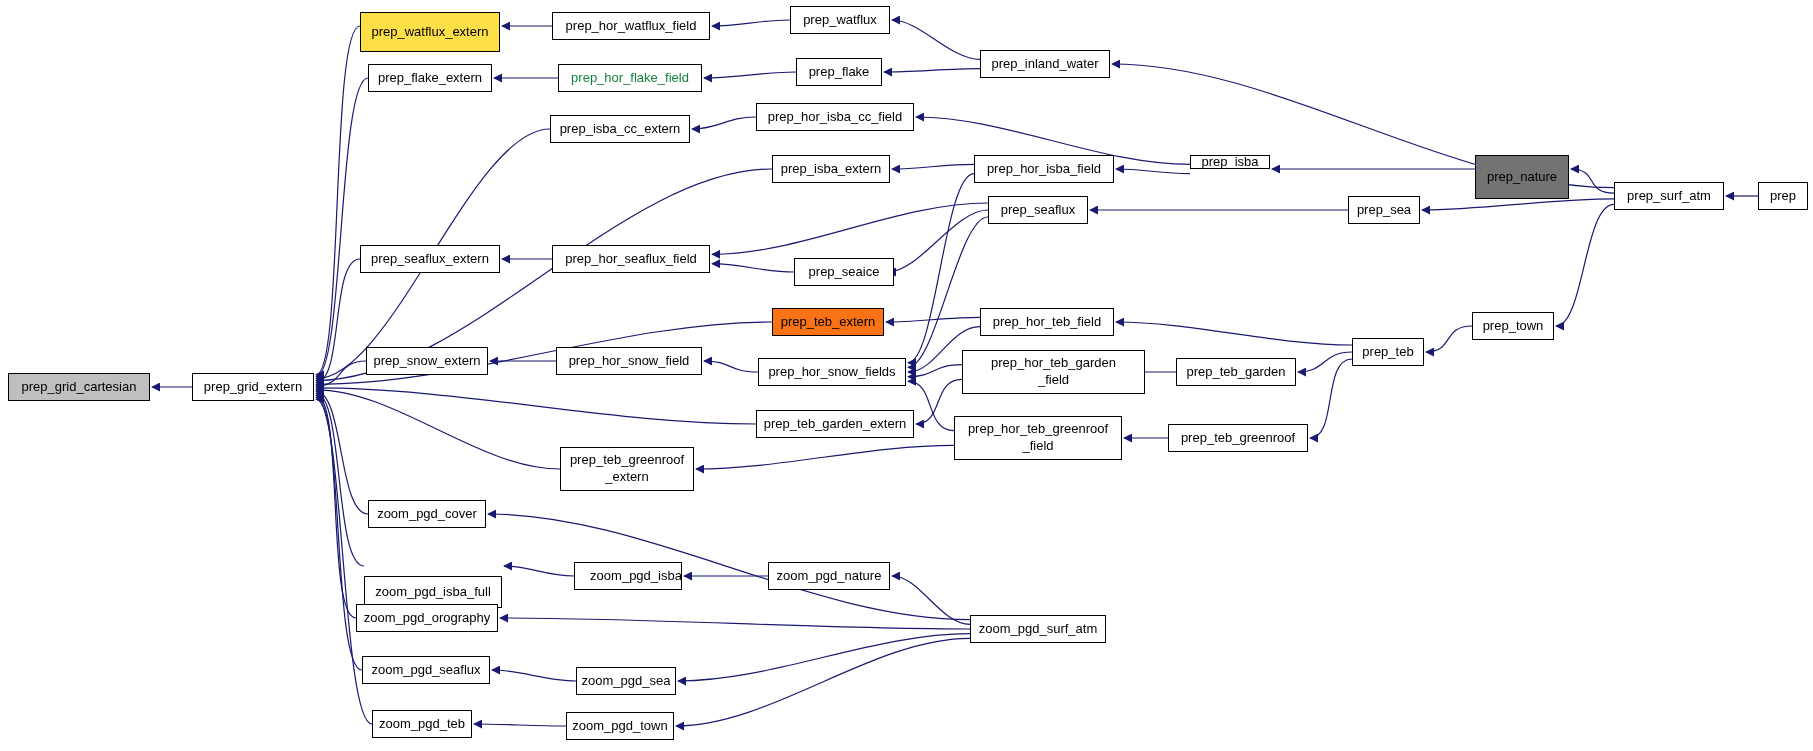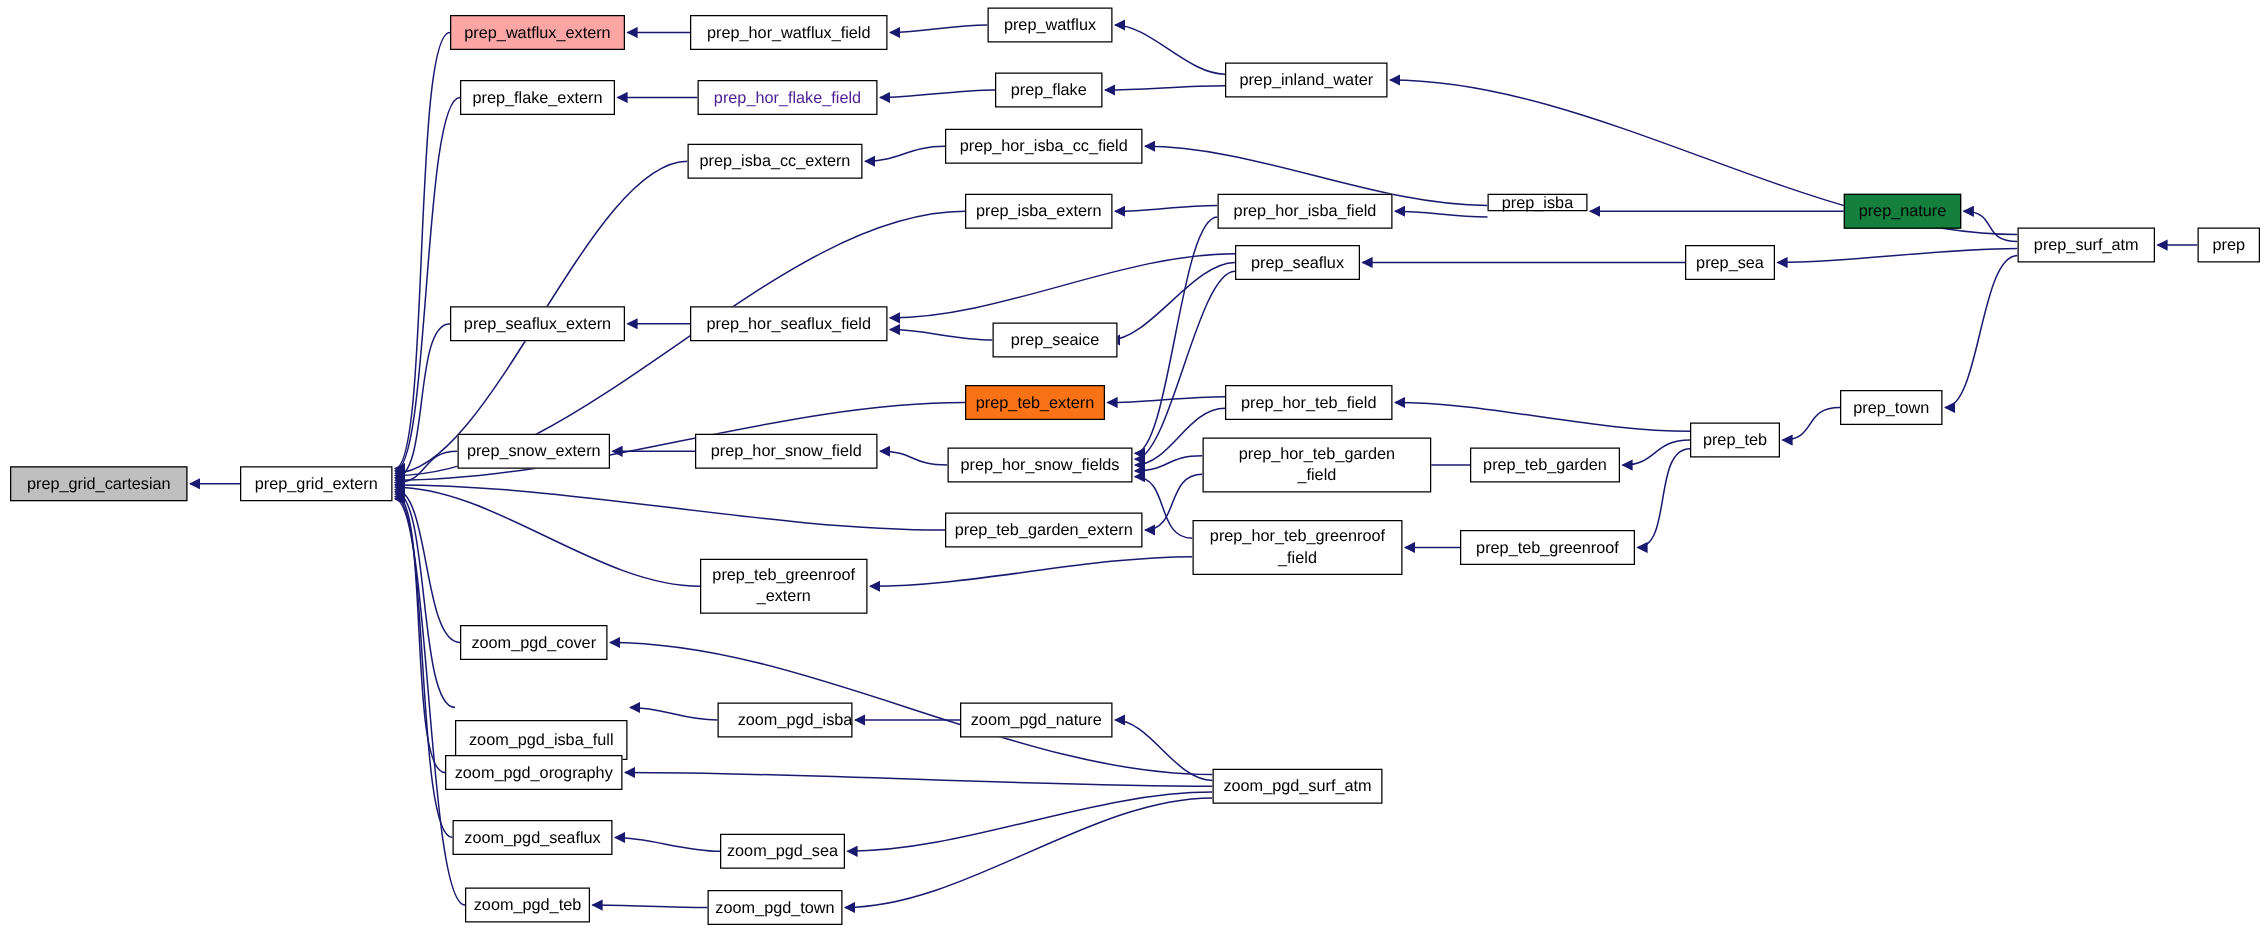--- a/index.html
+++ b/index.html
@@ -114,33 +114,33 @@
       <path d="M 970 633.6666666666666 C 872.98 633.6666666666666, 773.02 681, 678 681" class="edge" stroke="#191970" marker-end="url(#arrowhead)"></path>
       <path d="M 566 726 C 534.98 726, 503.02 724, 474 724" class="edge" stroke="#191970" marker-end="url(#arrowhead)"></path>
       <path d="M 970 638.3333333333334 C 872.3199999999999 638.3333333333334, 771.6800000000001 726, 676 726" class="edge" stroke="#191970" marker-end="url(#arrowhead)"></path>
     </svg>
 <div class="node hl" style="left: 8px; top: 373px; width: 142px; height: 28px; border-color: rgb(0, 0, 0); color: rgb(0, 0, 0); background: rgb(191, 191, 191);">
       <span>prep_grid_cartesian</span>
     </div>
     <div class="node" style="left: 192px; top: 373px; width: 122px; height: 28px; border-color: rgb(0, 0, 0); color: rgb(0, 0, 0); background: rgb(255, 255, 255);">
       <span>prep_grid_extern</span>
     </div>
-    <div class="node" style="left: 360px; top: 12px; width: 140px; height: 28px; border-color: rgb(0, 0, 0); color: rgb(0, 0, 0); background: #fca5a5;">
+    <div class="node" style="left: 360px; top: 12px; width: 140px; height: 40px; border-color: rgb(0, 0, 0); color: rgb(0, 0, 0); background: #fde047;">
       <span>prep_watflux_extern</span>
     </div>
     <div class="node" style="left: 552px; top: 12px; width: 158px; height: 28px; border-color: rgb(0, 0, 0); color: rgb(0, 0, 0); background: rgb(255, 255, 255);">
       <span>prep_hor_watflux_field</span>
     </div>
     <div class="node" style="left: 790px; top: 6px; width: 100px; height: 28px; border-color: rgb(0, 0, 0); color: rgb(0, 0, 0); background: rgb(255, 255, 255);">
       <span>prep_watflux</span>
     </div>
     <div class="node" style="left: 368px; top: 64px; width: 124px; height: 28px; border-color: rgb(0, 0, 0); color: rgb(0, 0, 0); background: rgb(255, 255, 255);">
       <span>prep_flake_extern</span>
     </div>
-    <div class="node" style="left: 558px; top: 64px; width: 144px; height: 28px; border-color: rgb(0, 0, 0); color: #4c1d95; background: rgb(255, 255, 255);">
+    <div class="node" style="left: 558px; top: 64px; width: 144px; height: 28px; border-color: rgb(0, 0, 0); color: #15803d; background: rgb(255, 255, 255);">
       <span>prep_hor_flake_field</span>
     </div>
     <div class="node" style="left: 796px; top: 58px; width: 86px; height: 28px; border-color: rgb(0, 0, 0); color: rgb(0, 0, 0); background: rgb(255, 255, 255);">
       <span>prep_flake</span>
     </div>
     <div class="node" style="left: 980px; top: 50px; width: 130px; height: 28px; border-color: rgb(0, 0, 0); color: rgb(0, 0, 0); background: rgb(255, 255, 255);">
       <span>prep_inland_water</span>
     </div>
     <div class="node" style="left: 550px; top: 115px; width: 140px; height: 28px; border-color: rgb(0, 0, 0); color: rgb(0, 0, 0); background: rgb(255, 255, 255);">
       <span>prep_isba_cc_extern</span>
@@ -150,21 +150,21 @@
     </div>
     <div class="node" style="left: 772px; top: 155px; width: 118px; height: 28px; border-color: rgb(0, 0, 0); color: rgb(0, 0, 0); background: rgb(255, 255, 255); text-align: center;">
       <span>prep_isba_extern</span>
     </div>
     <div class="node" style="left: 974px; top: 155px; width: 140px; height: 28px; border-color: rgb(0, 0, 0); color: rgb(0, 0, 0); background: rgb(255, 255, 255);">
       <span>prep_hor_isba_field</span>
     </div>
     <div class="node" style="left: 1190px; top: 155px; width: 80px; height: 14px; border-color: rgb(0, 0, 0); color: rgb(0, 0, 0); background: rgb(255, 255, 255);">
       <span>prep_isba</span>
     </div>
-    <div class="node" style="left: 1475px; top: 155px; width: 94px; height: 28px; border-color: rgb(0, 0, 0); color: rgb(0, 0, 0); background: #15803d;">
+    <div class="node" style="left: 1475px; top: 155px; width: 94px; height: 44px; border-color: rgb(0, 0, 0); color: rgb(0, 0, 0); background: #737373;">
       <span>prep_nature</span>
     </div>
     <div class="node" style="left: 988px; top: 196px; width: 100px; height: 28px; border-color: rgb(0, 0, 0); color: rgb(0, 0, 0); background: rgb(255, 255, 255);">
       <span>prep_seaflux</span>
     </div>
     <div class="node" style="left: 1348px; top: 196px; width: 72px; height: 28px; border-color: rgb(0, 0, 0); color: rgb(0, 0, 0); background: rgb(255, 255, 255);">
       <span>prep_sea</span>
     </div>
     <div class="node" style="left: 360px; top: 245px; width: 140px; height: 28px; border-color: rgb(0, 0, 0); color: rgb(0, 0, 0); background: rgb(255, 255, 255);">
       <span>prep_seaflux_extern</span>

